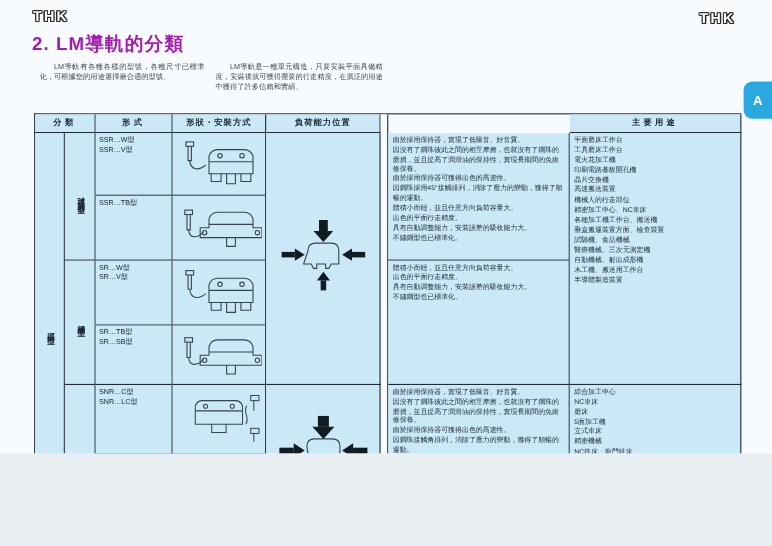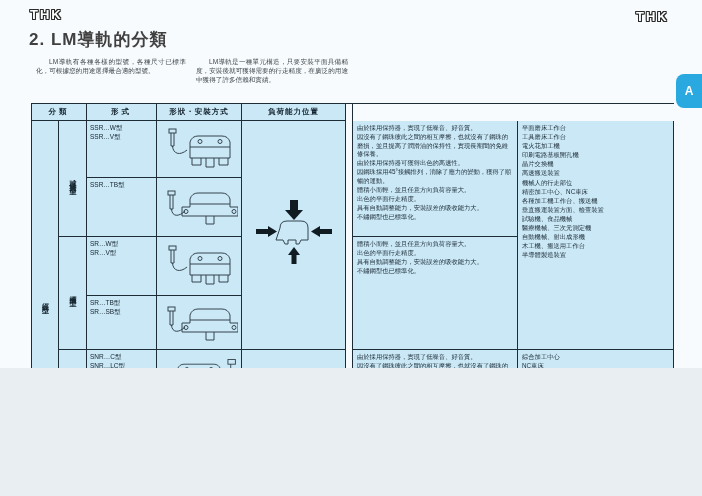--- a/index.html
+++ b/index.html
@@ -1,28 +1,28 @@
 <!DOCTYPE html>
 <html><head>
 <meta charset="utf-8">
 <style>
   * { margin:0; padding:0; box-sizing:border-box; }
   html,body { width:702px; height:496px; overflow:hidden; }
   body { font-family:"Liberation Sans","DejaVu Sans",sans-serif; background:#e8eef1; }
-  .page { position:relative; width:702px; height:368px; background:#f8fbfd; overflow:hidden; }
+  .page { position:relative; width:702px; height:412px; background:#f8fbfd; overflow:hidden; }
 
   
   .logo { position:absolute; font-weight:800; font-size:13px; letter-spacing:2px;
           color:#fdfefe; text-shadow:-1px 0 #2a2a2a,1px 0 #2a2a2a,0 -1px #2a2a2a,0 1px #2a2a2a,
           -1px -1px #2a2a2a,1px 1px #2a2a2a,-1px 1px #2a2a2a,1px -1px #2a2a2a; }
   .logo-left  { left:30px; top:7px; }
   .logo-right { left:636px; top:9px; }
 
   .title { position:absolute; left:29px; top:28px; font-size:17px; font-weight:bold;
-           color:#404040; letter-spacing:1px; }
+           color:#a21caf; letter-spacing:1px; }
 
   .intro { position:absolute; top:57px; font-size:6.6px; line-height:9px; color:#3c464c;
            text-indent:13px; text-align:justify; }
   .intro-left  { left:36px;  width:150px; }
   .intro-right { left:196px; width:152px; }
 
   
   .catalog-table { position:absolute; left:31px; top:103px;
     display:grid;
     grid-template-columns:27px 28px 70px 85px 104px 7px 165px 156px;
@@ -103,20 +103,21 @@
 
   <div class="footer-band"></div>
 
   <div class="catalog-table">
 
     <div class="cell hcell h-class">分類</div>
     <div class="cell hcell h-model">形式</div>
     <div class="cell hcell h-load">負荷能力位置</div>
     <div class="cell hcell h-shape">形狀・安裝方式</div>
     <div class="cell gutter"></div>
+    <div class="cell hcell h-app">主要用途</div>
 
     <div class="cell vcell c-main">
       <span class="vtext">徑向型</span>
     </div>
     <div class="cell vcell c-sub1">
       <span class="vtext">球保持器型</span>
     </div>
     <div class="cell vcell c-sub2">
       <span class="vtext">標準型</span>
     </div>

